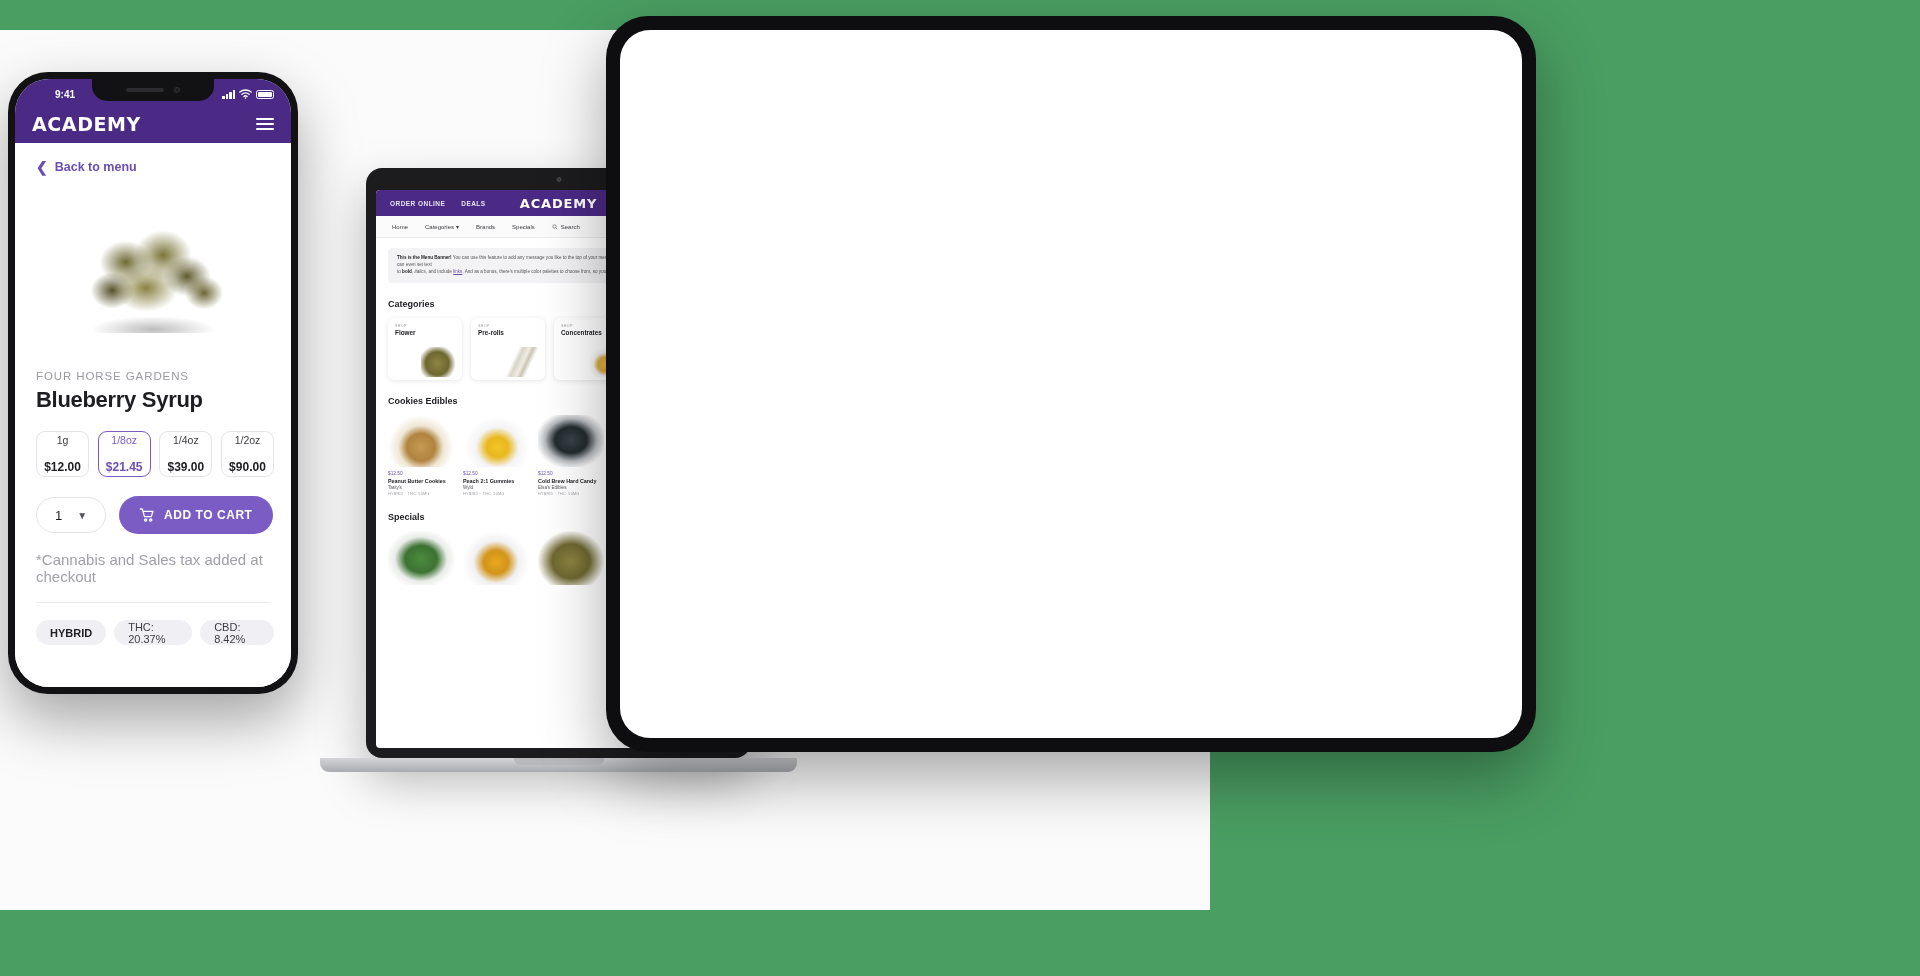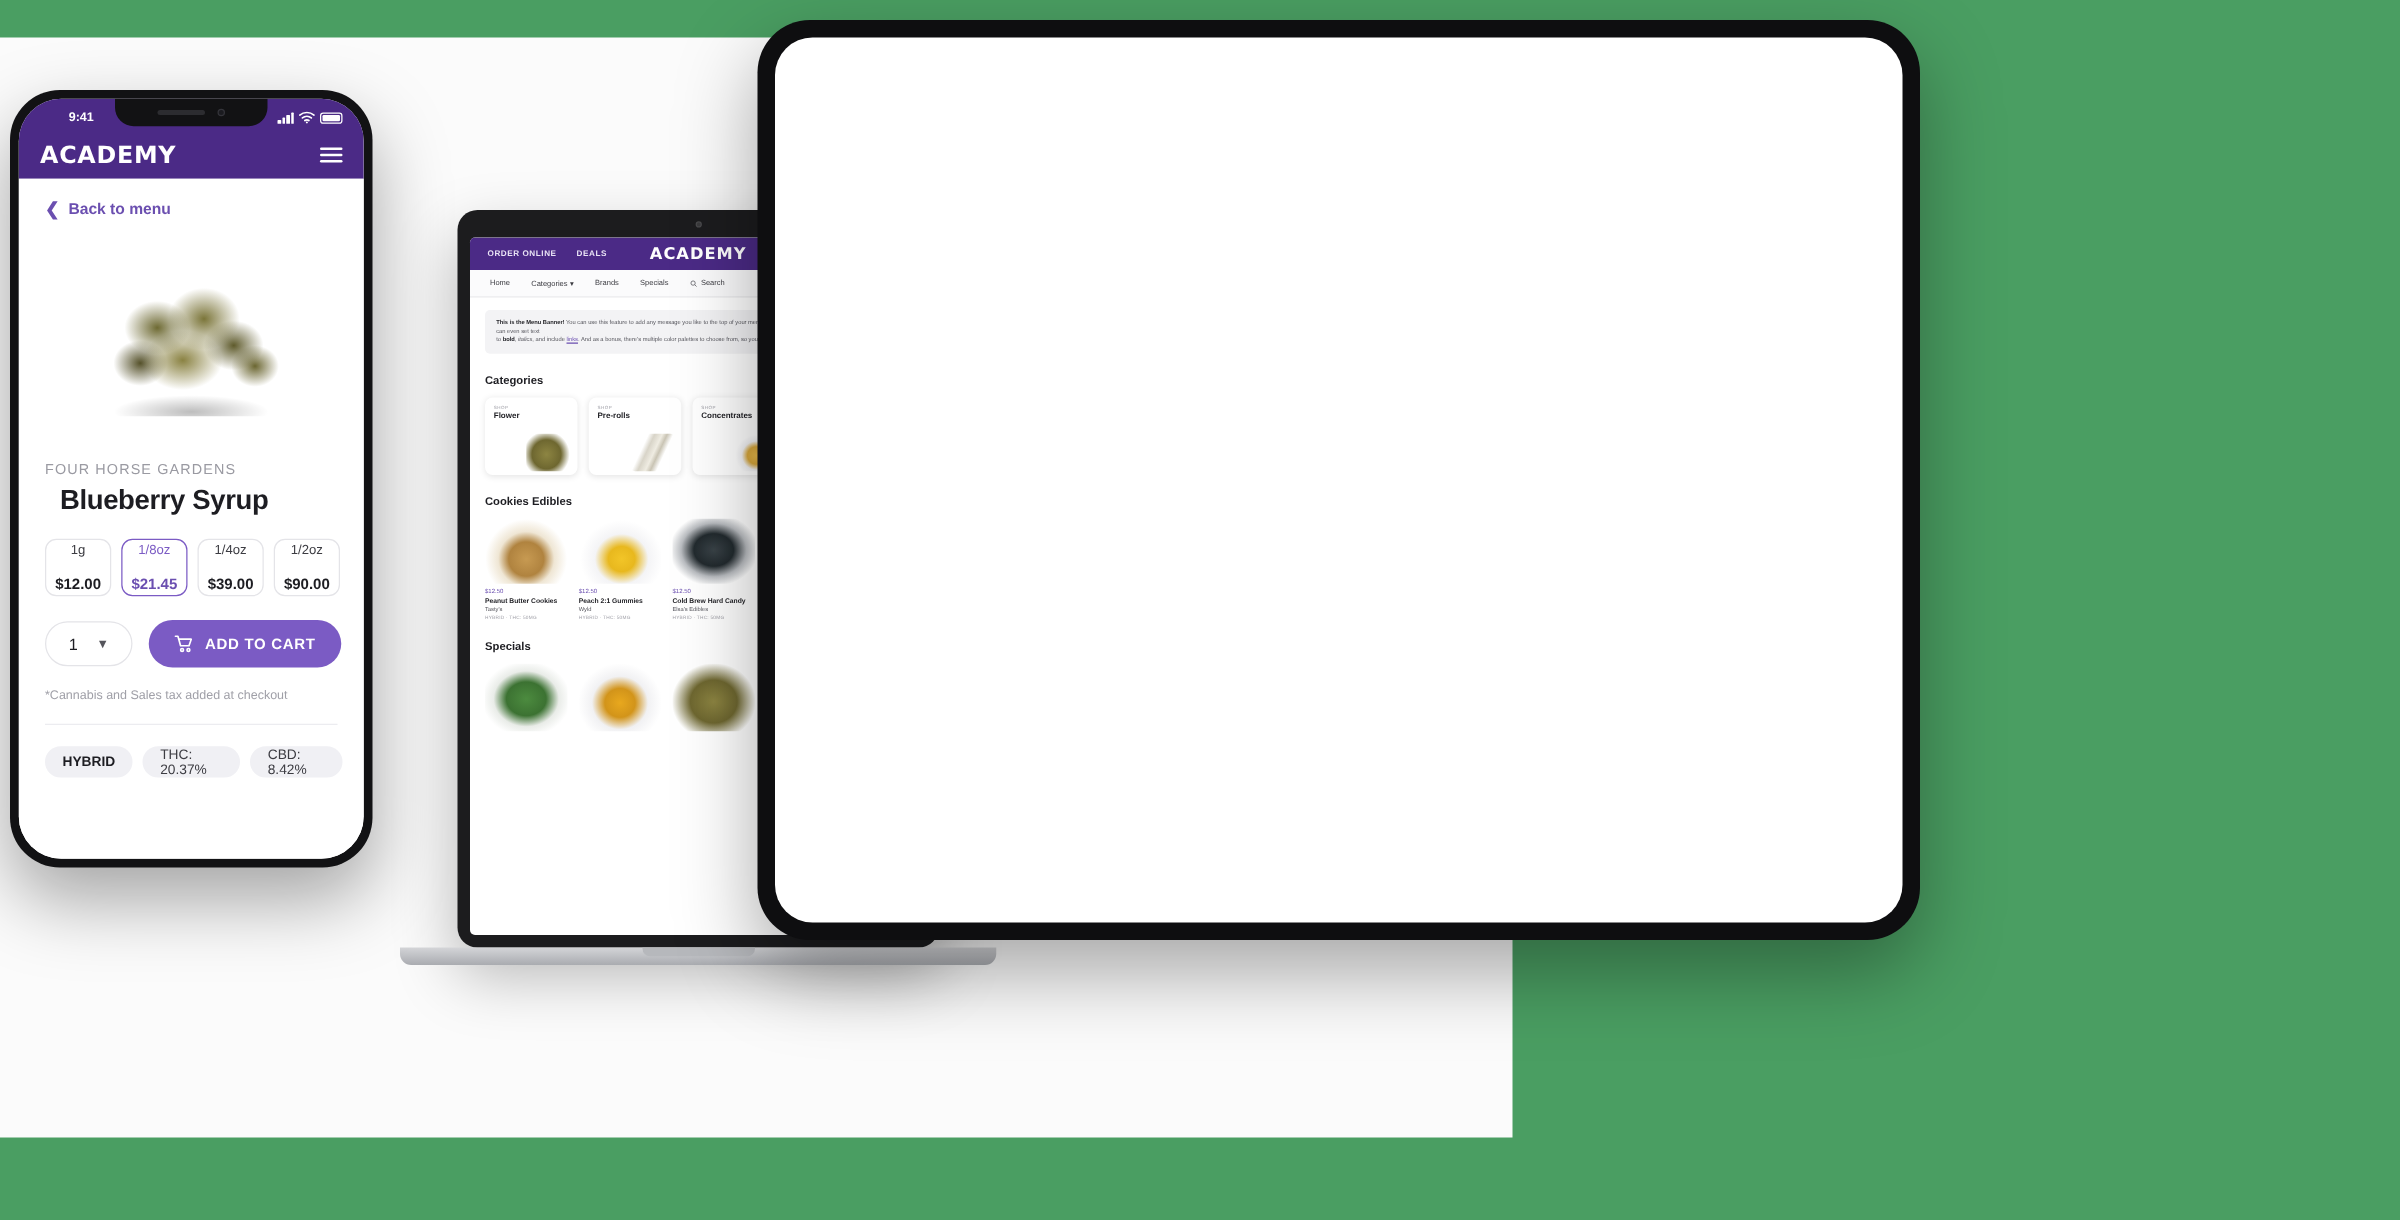--- a/index.html
+++ b/index.html
@@ -199,24 +199,24 @@
       radial-gradient(ellipse 18% 22% at 26% 64%, #55512a 0%, rgba(85,81,42,0) 70%),
       radial-gradient(ellipse 16% 20% at 80% 66%, #6b6631 0%, rgba(107,102,49,0) 70%);
   }
 
   .brandname {
     font-size:11.5px; font-weight:400; color:#9a9aa2;
     letter-spacing:.9px; padding-left:4px;
   }
   .prodtitle {
     font-size:22px; font-weight:700; color:#1d1d22;
-    padding-left:4px; margin-top:5px; letter-spacing:-.3px;margin-left:12px;
-  }
-
-  .weights { display:flex; gap:8px; margin-top:18px; padding-left:4px; }
+    padding-left:4px; margin-top:5px; letter-spacing:-.3px;
+  }
+
+  .weights { display:flex; gap:8px; margin-top:18px; padding-left:4px;justify-content:space-between; }
   .w-opt {
     width:53px; height:46px; border:1px solid #e4e4e8; border-radius:9px;
     display:flex; flex-direction:column; align-items:center; justify-content:center;
     gap:2px; flex:0 0 auto; background:#fff; cursor:pointer;
   }
   .w-opt .wlab { font-size:10.5px; color:#3c3c42; }
   .w-opt .wpri { font-size:12px; font-weight:700; color:#1d1d22;margin-top:12px; }
   .w-opt.sel { border:1.6px solid #7b5bc4; }
   .w-opt.sel .wlab { color:#7b5bc4; }
   .w-opt.sel .wpri { color:#6b4fb0; }
@@ -228,21 +228,21 @@
     font-size:13px; color:#1d1d22; cursor:pointer; background:#fff;
   }
   .qty .dn { font-size:10px; color:#55555c; }
   .atc {
     height:38px; padding:0 20px; background:#7b5bc4; border-radius:19px;
     display:flex; align-items:center; gap:9px; cursor:pointer; border:none;
   }
   .atc span { color:#fff; font-size:12px; font-weight:700; letter-spacing:.55px; }
   .atc svg { width:16px; height:16px; }
 
-  .taxnote { font-size:10px; color:#a0a0a8; margin-top:17px; padding-left:4px; }
+  .taxnote { font-size:15px; color:#a0a0a8; margin-top:17px; padding-left:4px; }
   .divider { height:1px; background:#ececf0; margin:17px 4px 0 4px; }
 
   .chips { display:flex; gap:8px; margin-top:17px; padding-left:4px; }
   .chip {
     height:25px; padding:0 14px; background:#f0f0f4; border-radius:13px;
     display:flex; align-items:center; font-size:11px; color:#3c3c42;
   }
   .chip.strong { font-weight:700; color:#1d1d22; }
 </style>
 </head>

